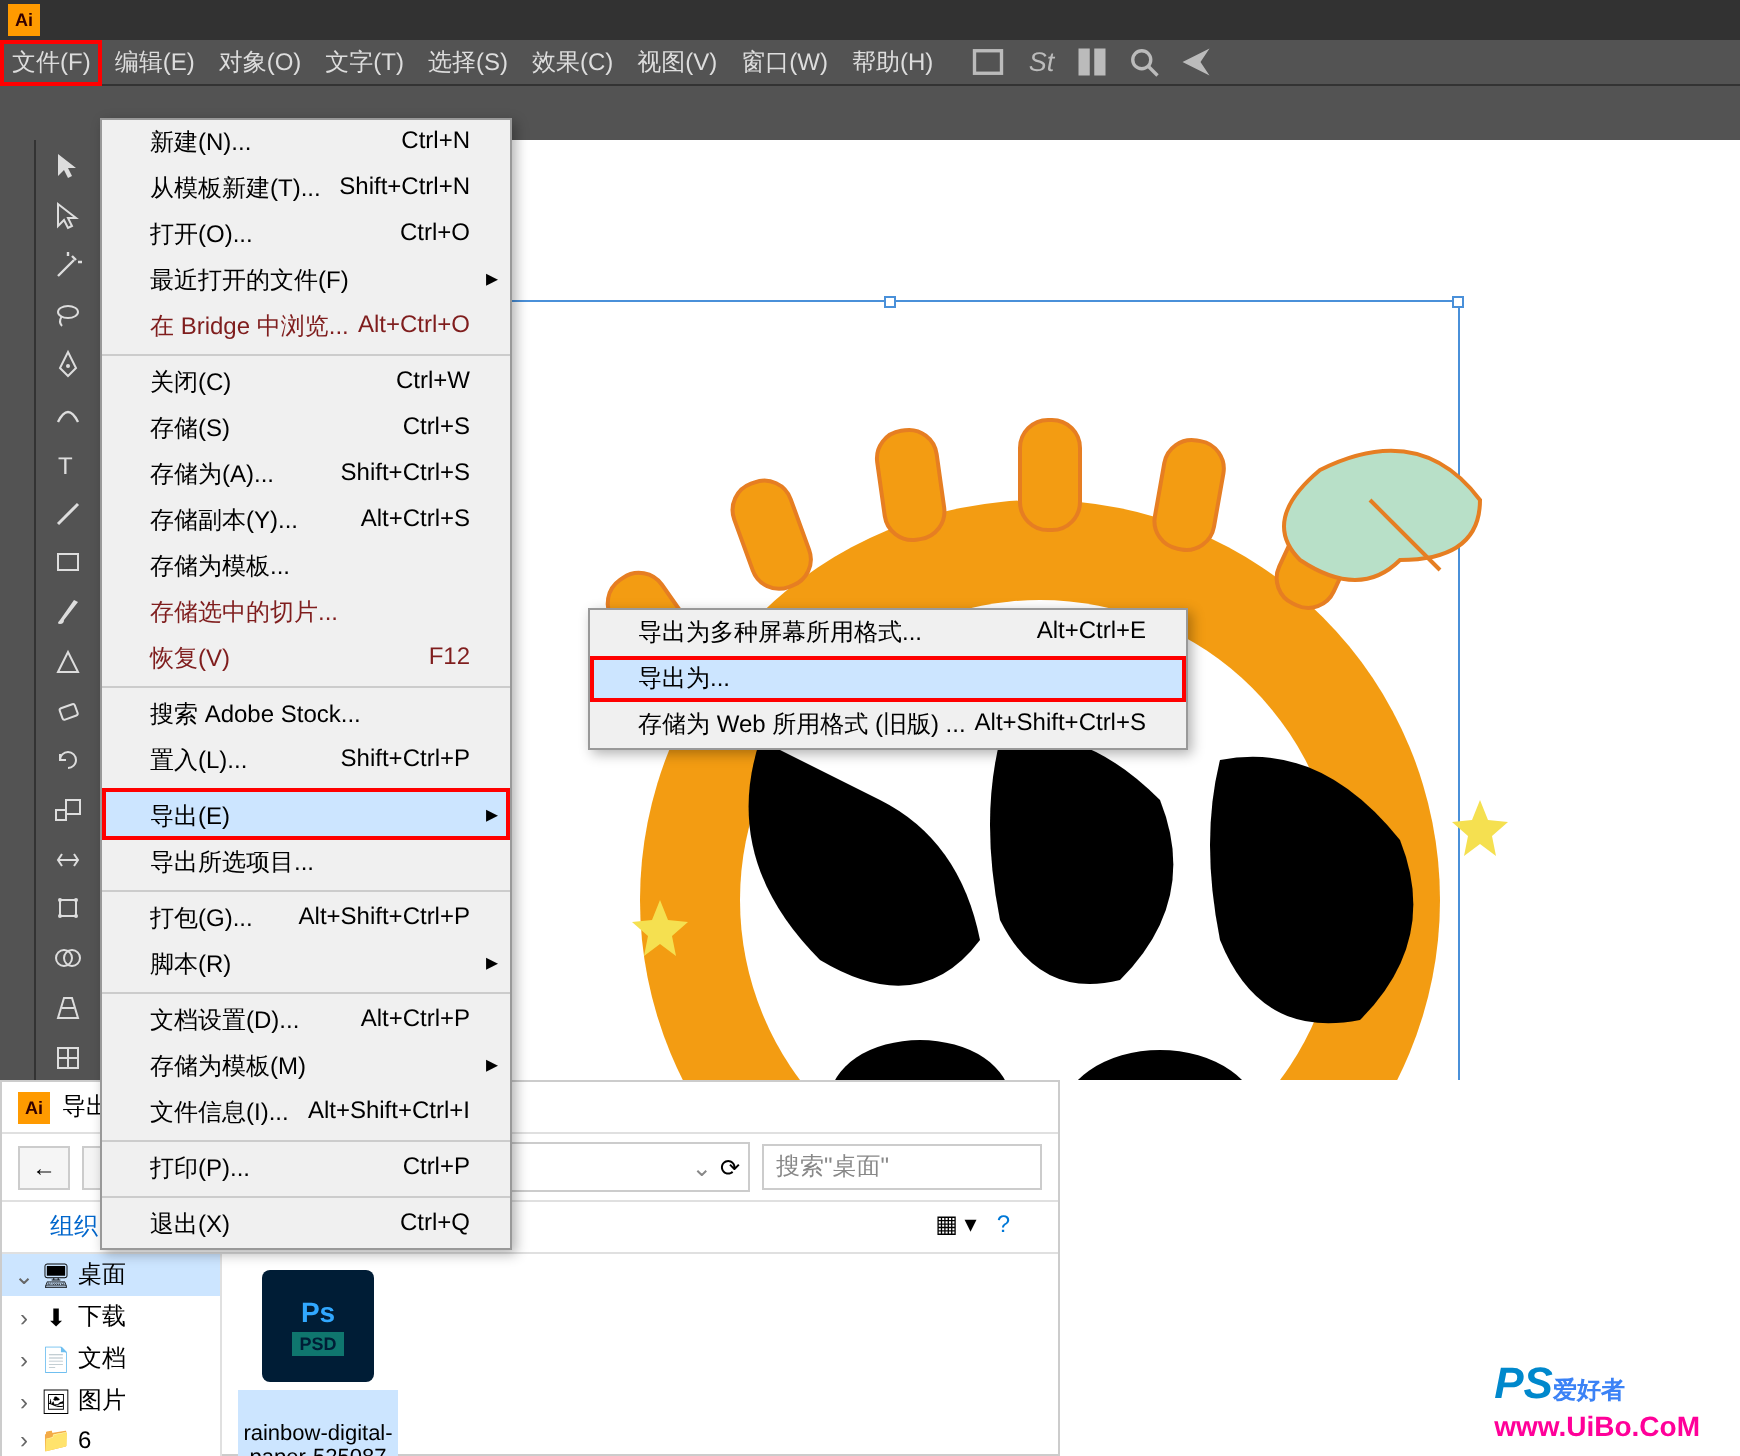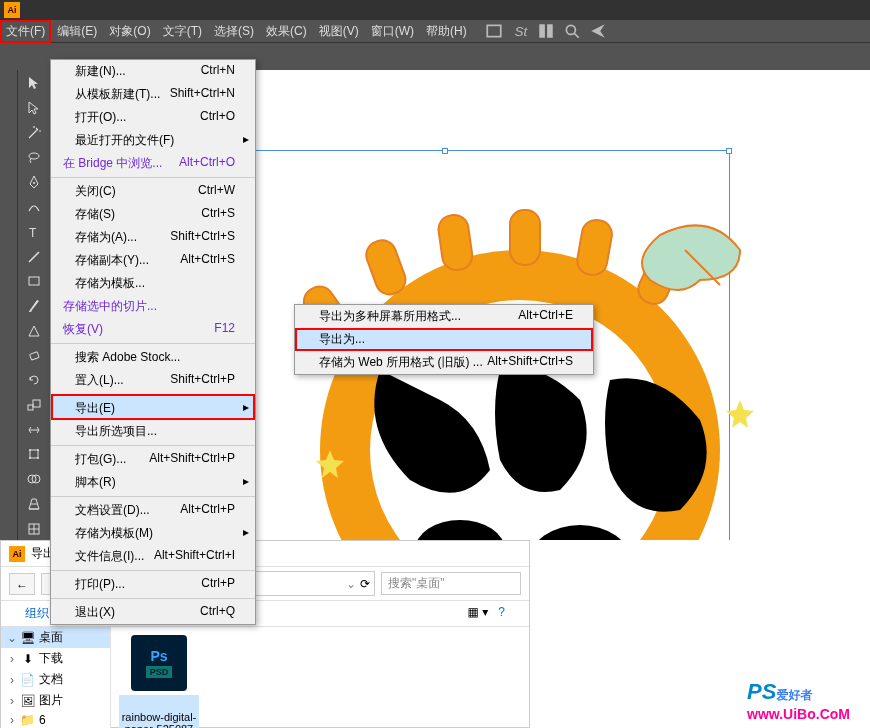--- a/index.html
+++ b/index.html
@@ -13,21 +13,21 @@
 .menu-icon { width: 18px; height: 18px; color: #bbb; display: flex; align-items: center; justify-content: center; font-style: italic; }
 .options-bar { background: #535353; height: 28px; border-top: 1px solid #333; }
 .main-area { display: flex; height: 470px; background: #808080; }
 .tool-panel { width: 18px; background: #535353; border-right: 1px solid #333; }
 .tool-panel2 { width: 32px; background: #535353; display: flex; flex-direction: column; align-items: center; padding-top: 2px; gap: 2px; }
 .tool-btn { width: 26px; height: 24px; color: #ddd; display: flex; align-items: center; justify-content: center; border-radius: 2px; }
 .tool-btn svg { width: 16px; height: 16px; fill: #ddd; }
 .dropdown-menu { position: absolute; left: 50px; top: 22px; width: 206px; background: #f0f0f0; border: 1px solid #999; box-shadow: 2px 2px 6px rgba(0,0,0,0.3); z-index: 10; margin-top: 37px; }
 .menu-row { display: flex; justify-content: space-between; padding: 3px 20px 3px 24px; color: #000; position: relative; }
 .menu-row.sep { border-top: 1px solid #ccc; margin-top: 2px; padding-top: 5px; }
-.menu-row.disabled { color: #6d28d9; padding-left: 12px; }
+.menu-row.disabled { color: #7f1d1d; }
 .menu-row.highlight { background: #cce5ff; }
 .menu-row.highlight.red-box { outline: 2px solid #ff0000; outline-offset: -2px; }
 .menu-arrow { position: absolute; right: 6px; }
 .submenu { position: absolute; left: 294px; top: 304px; width: 300px; background: #f0f0f0; border: 1px solid #999; box-shadow: 2px 2px 6px rgba(0,0,0,0.3); z-index: 11; }
 .canvas-area { flex: 1; background: #fff; position: relative; overflow: hidden; margin-left: 10px; }
 .artwork { position: absolute; left: 120px; top: 100px; width: 620px; height: 520px; }
 .sel-box { position: absolute; border: 1px solid #4a90d9; }
 .sel-handle { position: absolute; width: 6px; height: 6px; background: #fff; border: 1px solid #4a90d9; }
 .dialog { position: absolute; left: 0; top: 540px; width: 530px; height: 188px; background: #fff; border: 1px solid #ccc; }
 .dlg-title { background: #fff; border-bottom: 1px solid #e0e0e0; padding: 4px 8px; display: flex; align-items: center; }

